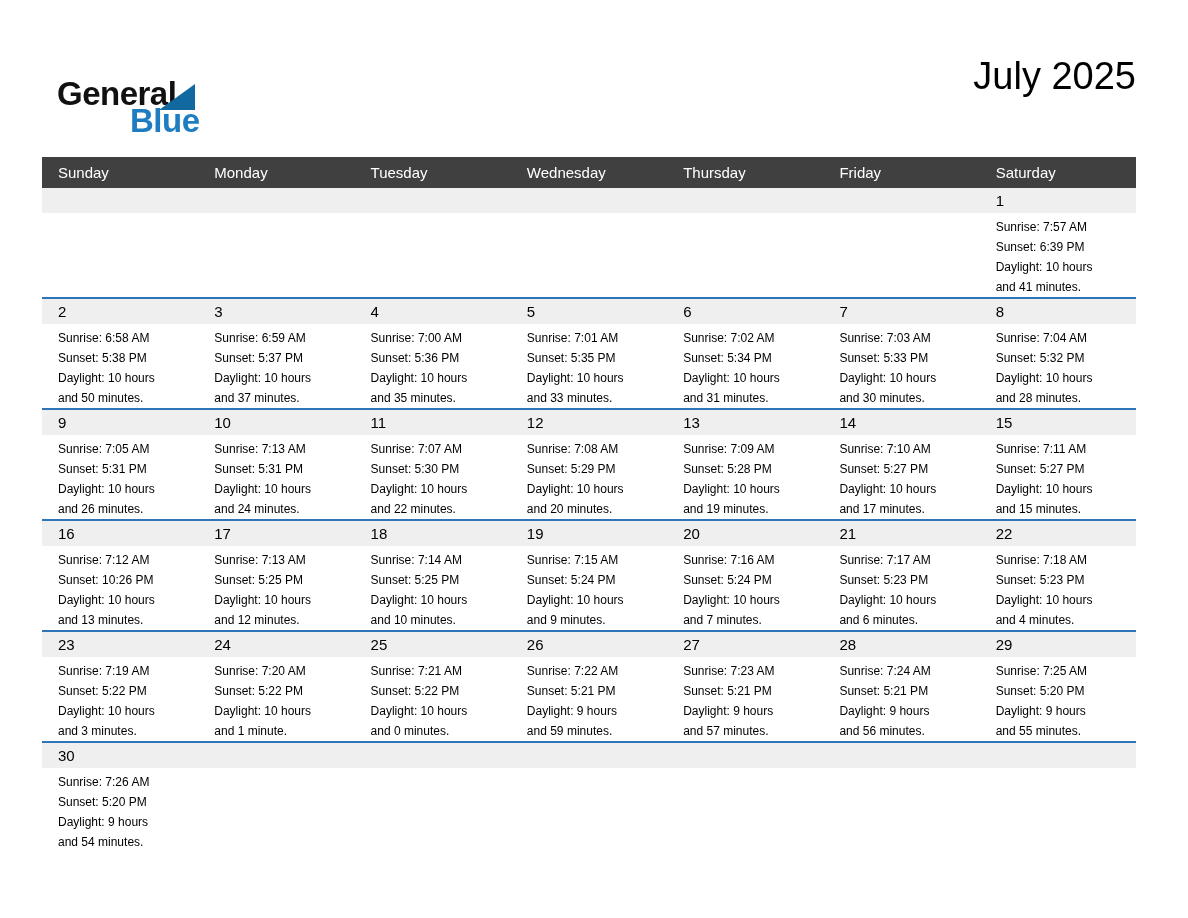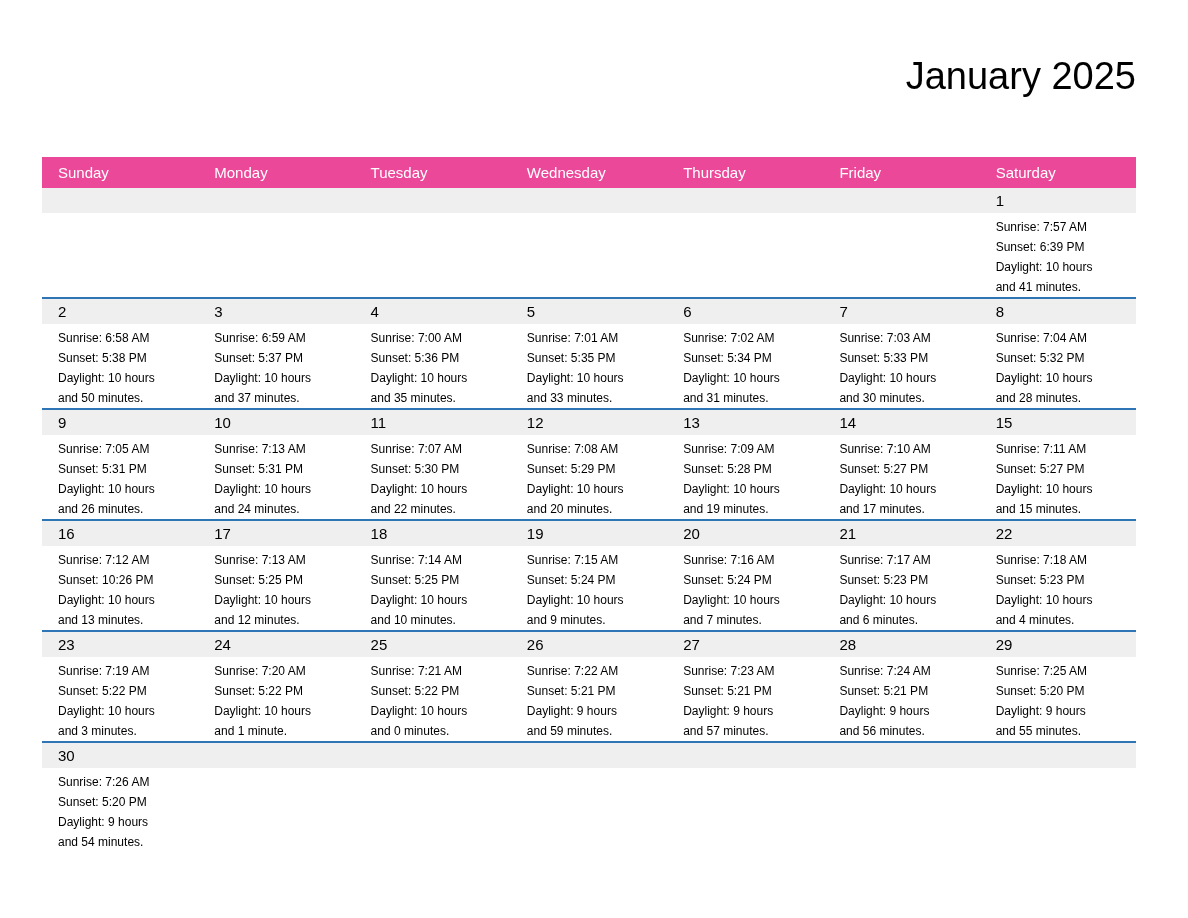--- a/index.html
+++ b/index.html
@@ -34,43 +34,48 @@
   .titles { position:absolute; right:0; top:0; text-align:right; }
   .title { font-size:38px; font-weight:400; color:#000; line-height:1.15; }
   .subtitle { font-size:21px; font-weight:400; color:#000; margin-top:9px; }
 
   
   table.calendar {
     position:absolute; left:42px; top:157px; width:1094px;
     border-collapse:collapse; table-layout:fixed;
   }
   thead th {
-    background:#ec4899; color:#ffffff;
+    background:#404040; color:#ffffff;
     font-weight:400; font-size:15px; text-align:left;
     height:31px; padding:0 0 0 16px;
   }
   tbody tr { height:109px; }
   tbody tr + tr { border-top:2.5px solid #2e75b5; }
   tbody td { vertical-align:top; padding:0; }
   .day-num {
     height:25px; background:#efefef;
     display:flex; align-items:center;
     font-size:15px; padding-left:16px;
   }
   .day-info { padding:4px 6px 0 16px; font-size:12px; line-height:20px; }
   .day-info div { white-space:nowrap; }
 </style>
 </head>
 <body>
 
 <div class="page">
 
   <div class="hdr">
+    <div class="logo">
+      <span class="logo-general">General</span>
+      <span class="logo-triangle"></span>
+      <span class="logo-blue">Blue</span>
+    </div>
     <div class="titles">
-      <div class="title">January 2025</div>
+      <div class="title">July 2025</div>
     </div>
   </div>
 
   <table class="calendar">
     <thead>
       <tr>
         <th>Sunday</th>
         <th>Monday</th>
         <th>Tuesday</th>
         <th>Wednesday</th>

